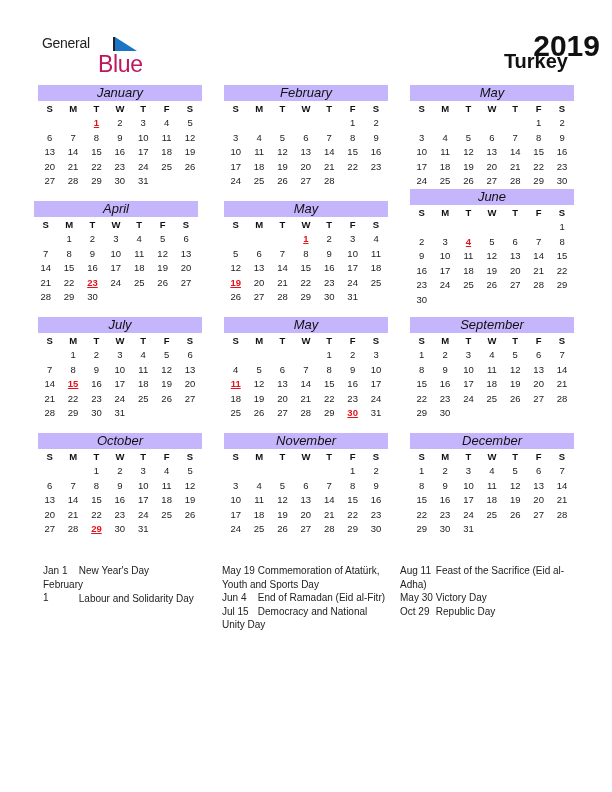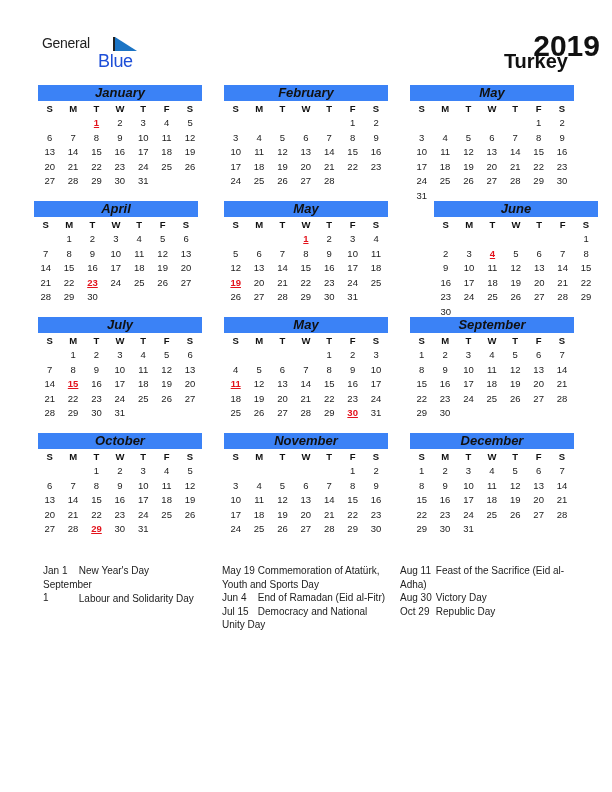--- a/index.html
+++ b/index.html
@@ -27,22 +27,22 @@
       left: 0;
       top: 0;
       font-size: 14px;
       color: #222;
       letter-spacing: -0.3px;
     }
     .logo-blue {
       position: absolute;
       left: 56px;
       top: 16px;
-      font-size: 18px;
-      color: #1d4ed8;
+      font-size: 23px;
+      color: #be185d;
       letter-spacing: -0.3px;
     }
     .logo-triangle {
       position: absolute;
       left: 73px;
       top: 2px;
       width: 0;
       height: 0;
       border-left: 0 solid transparent;
       border-right: 22px solid transparent;
@@ -72,26 +72,26 @@
       top: 50px;
       font-size: 20px;
       font-weight: bold;
       color: #111;
     }
     .month {
       position: absolute;
       width: 164px;
     }
     .month-header {
-      background: #3b82f6;
+      background: #c4b5fd;
       height: 16px;
       line-height: 16px;
       text-align: center;
       font-size: 13px;
-      font-weight: bold;
+      font-weight: normal;
       font-style: italic;
       color: #111;
     }
     .grid {
       display: grid;
       grid-template-columns: repeat(7, 23.4px);
       margin-top: 0;
     }
     .dow {
       text-align: center;
@@ -359,21 +359,21 @@
         <div class="day">24</div>
         <div class="day">25</div>
         <div class="day">26</div>
         <div class="day">27</div>
         <div class="day">28</div>
         <div class="day">29</div>
         <div class="day">30</div>
         <div class="day">31</div>
       </div>
     </div>
-    <div class="month" style="left: 410px; top: 201px; margin-left: 24px;">
+    <div class="month" style="left: 410px; top: 189px;">
       <div class="month-header">June</div>
       <div class="grid">
         <div class="dow">S</div>
         <div class="dow">M</div>
         <div class="dow">T</div>
         <div class="dow">W</div>
         <div class="dow">T</div>
         <div class="dow">F</div>
         <div class="dow">S</div>
         <div class="day"></div>
@@ -679,24 +679,24 @@
         <div class="day">28</div>
         <div class="day">29</div>
         <div class="day">30</div>
         <div class="day">31</div>
       </div>
     </div>
   </div>
 
 <div class="holidays" style="left:43px; width:170px;" id="hcol1">
     <div class="holiday-item"><span class="hdate">Jan 1</span> <span>New Year's Day</span></div>
-    <div class="holiday-item"><span class="hdate">September 1</span> <span>Labour and Solidarity Day</span></div>
+    <div class="holiday-item"><span class="hdate">February 1</span> <span>Labour and Solidarity Day</span></div>
   </div>
 <div class="holidays" style="left:222px; width:170px;" id="hcol2">
     <div class="holiday-item"><span class="hdate">May 19</span> <span>Commemoration of Atatürk, Youth and Sports Day</span></div>
     <div class="holiday-item"><span class="hdate">Jun 4</span> <span>End of Ramadan (Eid al-Fitr)</span></div>
     <div class="holiday-item"><span class="hdate">Jul 15</span> <span>Democracy and National Unity Day</span></div>
   </div>
 <div class="holidays" style="left:400px; width:190px;" id="hcol3">
     <div class="holiday-item"><span class="hdate">Aug 11</span> <span>Feast of the Sacrifice (Eid al-Adha)</span></div>
-    <div class="holiday-item"><span class="hdate">Aug 30</span> <span>Victory Day</span></div>
+    <div class="holiday-item"><span class="hdate">May 30</span> <span>Victory Day</span></div>
     <div class="holiday-item"><span class="hdate">Oct 29</span> <span>Republic Day</span></div>
   </div>
 
 </body></html>

